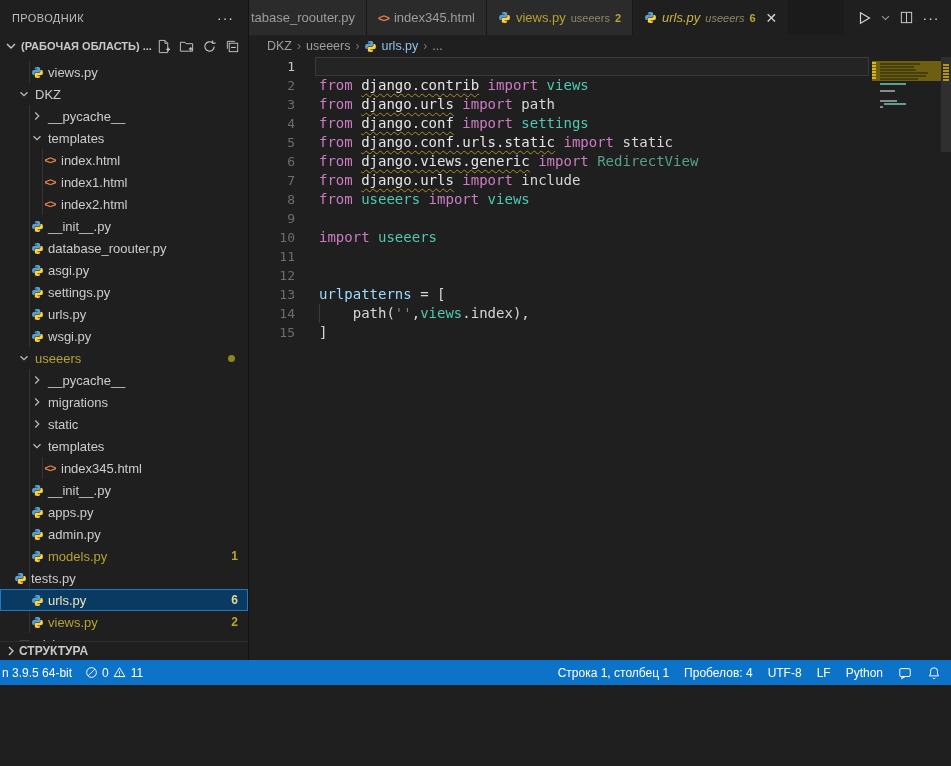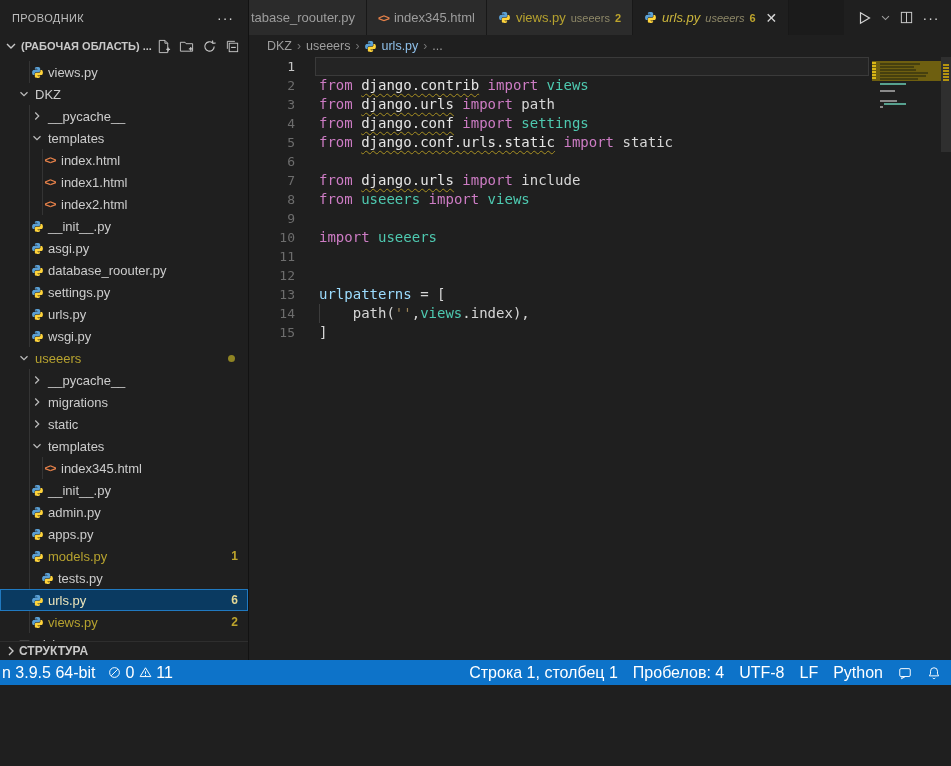--- a/index.html
+++ b/index.html
@@ -82,21 +82,21 @@
   .mm-wm{ position:absolute; left:0; width:4px; height:2px; background:#d9b616; }
   .mm-ghost{ position:absolute; height:2px; background:#46400f; }
   .mm-bar{ position:absolute; height:2px; background:#8a8a8a; }
   .mm-bar.t{ background:#57a18f; }
   .ovr{ position:absolute; top:0; right:0; width:10px; bottom:0; }
   .ovr-slider{ position:absolute; top:0; left:0; right:0; height:95px; background:rgba(121,121,121,.18); }
   .ov-warn{ position:absolute; right:2px; width:6px; height:2px; background:#b49410; }
 
   
   .statusbar{ height:25px; display:flex; align-items:center; justify-content:space-between;
-              background:#0d73c9; color:#fff; font-size:16px; padding:0 10px 0 2px; }
+              background:#0d73c9; color:#fff; font-size:12px; padding:0 10px 0 2px; }
   .st-left,.st-right{ display:flex; align-items:center; }
   .st-left{ gap:12px; } .st-right{ gap:15px; }
   .st-item{ display:flex; align-items:center; gap:4px; cursor:pointer; white-space:nowrap; }
   svg{ display:block; }
 </style>
 </head>
 <body>
 
 <div class="root">
   <div class="main">
@@ -203,30 +203,30 @@
             </span>
             <span class="lbl">__init__.py</span>
           </div>
           <div class="row g1" style="padding-left: 29px;">
             <span class="slot ">
               <svg width="13" height="13" viewBox="0 0 24 24">
                 <path fill="#5a9fd4" d="M11.9 2c-5 0-4.7 2.2-4.7 2.2v2.3h4.8v.7H5.3S2 6.8 2 11.9c0 5.1 2.9 4.9 2.9 4.9h1.7v-2.4s-.1-2.9 2.8-2.9h4.8s2.7 0 2.7-2.6V4.6S17.3 2 11.9 2zM9.3 3.5a.9.9 0 1 1 0 1.8.9.9 0 0 1 0-1.8z"></path>
                 <path fill="#ffd43b" d="M12.1 22c5 0 4.7-2.2 4.7-2.2v-2.3H12v-.7h6.7s3.3.4 3.3-4.7c0-5.1-2.9-4.9-2.9-4.9h-1.7v2.4s.1 2.9-2.8 2.9H9.8s-2.7 0-2.7 2.6v4.3S6.7 22 12.1 22zm2.6-1.5a.9.9 0 1 1 0-1.8.9.9 0 0 1 0 1.8z"></path>
               </svg>
             </span>
+            <span class="lbl">database_roouter.py</span>
+          </div>
+          <div class="row g1" style="padding-left: 29px;">
+            <span class="slot ">
+              <svg width="13" height="13" viewBox="0 0 24 24">
+                <path fill="#5a9fd4" d="M11.9 2c-5 0-4.7 2.2-4.7 2.2v2.3h4.8v.7H5.3S2 6.8 2 11.9c0 5.1 2.9 4.9 2.9 4.9h1.7v-2.4s-.1-2.9 2.8-2.9h4.8s2.7 0 2.7-2.6V4.6S17.3 2 11.9 2zM9.3 3.5a.9.9 0 1 1 0 1.8.9.9 0 0 1 0-1.8z"></path>
+                <path fill="#ffd43b" d="M12.1 22c5 0 4.7-2.2 4.7-2.2v-2.3H12v-.7h6.7s3.3.4 3.3-4.7c0-5.1-2.9-4.9-2.9-4.9h-1.7v2.4s.1 2.9-2.8 2.9H9.8s-2.7 0-2.7 2.6v4.3S6.7 22 12.1 22zm2.6-1.5a.9.9 0 1 1 0-1.8.9.9 0 0 1 0 1.8z"></path>
+              </svg>
+            </span>
             <span class="lbl">asgi.py</span>
-          </div>
-          <div class="row g1" style="padding-left: 29px;">
-            <span class="slot ">
-              <svg width="13" height="13" viewBox="0 0 24 24">
-                <path fill="#5a9fd4" d="M11.9 2c-5 0-4.7 2.2-4.7 2.2v2.3h4.8v.7H5.3S2 6.8 2 11.9c0 5.1 2.9 4.9 2.9 4.9h1.7v-2.4s-.1-2.9 2.8-2.9h4.8s2.7 0 2.7-2.6V4.6S17.3 2 11.9 2zM9.3 3.5a.9.9 0 1 1 0 1.8.9.9 0 0 1 0-1.8z"></path>
-                <path fill="#ffd43b" d="M12.1 22c5 0 4.7-2.2 4.7-2.2v-2.3H12v-.7h6.7s3.3.4 3.3-4.7c0-5.1-2.9-4.9-2.9-4.9h-1.7v2.4s.1 2.9-2.8 2.9H9.8s-2.7 0-2.7 2.6v4.3S6.7 22 12.1 22zm2.6-1.5a.9.9 0 1 1 0-1.8.9.9 0 0 1 0 1.8z"></path>
-              </svg>
-            </span>
-            <span class="lbl">database_roouter.py</span>
           </div>
           <div class="row g1" style="padding-left: 29px;">
             <span class="slot ">
               <svg width="13" height="13" viewBox="0 0 24 24">
                 <path fill="#5a9fd4" d="M11.9 2c-5 0-4.7 2.2-4.7 2.2v2.3h4.8v.7H5.3S2 6.8 2 11.9c0 5.1 2.9 4.9 2.9 4.9h1.7v-2.4s-.1-2.9 2.8-2.9h4.8s2.7 0 2.7-2.6V4.6S17.3 2 11.9 2zM9.3 3.5a.9.9 0 1 1 0 1.8.9.9 0 0 1 0-1.8z"></path>
                 <path fill="#ffd43b" d="M12.1 22c5 0 4.7-2.2 4.7-2.2v-2.3H12v-.7h6.7s3.3.4 3.3-4.7c0-5.1-2.9-4.9-2.9-4.9h-1.7v2.4s.1 2.9-2.8 2.9H9.8s-2.7 0-2.7 2.6v4.3S6.7 22 12.1 22zm2.6-1.5a.9.9 0 1 1 0-1.8.9.9 0 0 1 0 1.8z"></path>
               </svg>
             </span>
             <span class="lbl">settings.py</span>
           </div>
@@ -304,42 +304,42 @@
             </span>
             <span class="lbl">__init__.py</span>
           </div>
           <div class="row g1" style="padding-left: 29px;">
             <span class="slot ">
               <svg width="13" height="13" viewBox="0 0 24 24">
                 <path fill="#5a9fd4" d="M11.9 2c-5 0-4.7 2.2-4.7 2.2v2.3h4.8v.7H5.3S2 6.8 2 11.9c0 5.1 2.9 4.9 2.9 4.9h1.7v-2.4s-.1-2.9 2.8-2.9h4.8s2.7 0 2.7-2.6V4.6S17.3 2 11.9 2zM9.3 3.5a.9.9 0 1 1 0 1.8.9.9 0 0 1 0-1.8z"></path>
                 <path fill="#ffd43b" d="M12.1 22c5 0 4.7-2.2 4.7-2.2v-2.3H12v-.7h6.7s3.3.4 3.3-4.7c0-5.1-2.9-4.9-2.9-4.9h-1.7v2.4s.1 2.9-2.8 2.9H9.8s-2.7 0-2.7 2.6v4.3S6.7 22 12.1 22zm2.6-1.5a.9.9 0 1 1 0-1.8.9.9 0 0 1 0 1.8z"></path>
               </svg>
             </span>
+            <span class="lbl">apps.py</span>
+          </div>
+          <div class="row g1" style="padding-left: 29px;">
+            <span class="slot ">
+              <svg width="13" height="13" viewBox="0 0 24 24">
+                <path fill="#5a9fd4" d="M11.9 2c-5 0-4.7 2.2-4.7 2.2v2.3h4.8v.7H5.3S2 6.8 2 11.9c0 5.1 2.9 4.9 2.9 4.9h1.7v-2.4s-.1-2.9 2.8-2.9h4.8s2.7 0 2.7-2.6V4.6S17.3 2 11.9 2zM9.3 3.5a.9.9 0 1 1 0 1.8.9.9 0 0 1 0-1.8z"></path>
+                <path fill="#ffd43b" d="M12.1 22c5 0 4.7-2.2 4.7-2.2v-2.3H12v-.7h6.7s3.3.4 3.3-4.7c0-5.1-2.9-4.9-2.9-4.9h-1.7v2.4s.1 2.9-2.8 2.9H9.8s-2.7 0-2.7 2.6v4.3S6.7 22 12.1 22zm2.6-1.5a.9.9 0 1 1 0-1.8.9.9 0 0 1 0 1.8z"></path>
+              </svg>
+            </span>
             <span class="lbl">admin.py</span>
-          </div>
-          <div class="row g1" style="padding-left: 29px;">
-            <span class="slot ">
-              <svg width="13" height="13" viewBox="0 0 24 24">
-                <path fill="#5a9fd4" d="M11.9 2c-5 0-4.7 2.2-4.7 2.2v2.3h4.8v.7H5.3S2 6.8 2 11.9c0 5.1 2.9 4.9 2.9 4.9h1.7v-2.4s-.1-2.9 2.8-2.9h4.8s2.7 0 2.7-2.6V4.6S17.3 2 11.9 2zM9.3 3.5a.9.9 0 1 1 0 1.8.9.9 0 0 1 0-1.8z"></path>
-                <path fill="#ffd43b" d="M12.1 22c5 0 4.7-2.2 4.7-2.2v-2.3H12v-.7h6.7s3.3.4 3.3-4.7c0-5.1-2.9-4.9-2.9-4.9h-1.7v2.4s.1 2.9-2.8 2.9H9.8s-2.7 0-2.7 2.6v4.3S6.7 22 12.1 22zm2.6-1.5a.9.9 0 1 1 0-1.8.9.9 0 0 1 0 1.8z"></path>
-              </svg>
-            </span>
-            <span class="lbl">apps.py</span>
           </div>
           <div class="row warn g1" style="padding-left: 29px;">
             <span class="slot ">
               <svg width="13" height="13" viewBox="0 0 24 24">
                 <path fill="#5a9fd4" d="M11.9 2c-5 0-4.7 2.2-4.7 2.2v2.3h4.8v.7H5.3S2 6.8 2 11.9c0 5.1 2.9 4.9 2.9 4.9h1.7v-2.4s-.1-2.9 2.8-2.9h4.8s2.7 0 2.7-2.6V4.6S17.3 2 11.9 2zM9.3 3.5a.9.9 0 1 1 0 1.8.9.9 0 0 1 0-1.8z"></path>
                 <path fill="#ffd43b" d="M12.1 22c5 0 4.7-2.2 4.7-2.2v-2.3H12v-.7h6.7s3.3.4 3.3-4.7c0-5.1-2.9-4.9-2.9-4.9h-1.7v2.4s.1 2.9-2.8 2.9H9.8s-2.7 0-2.7 2.6v4.3S6.7 22 12.1 22zm2.6-1.5a.9.9 0 1 1 0-1.8.9.9 0 0 1 0 1.8z"></path>
               </svg>
             </span>
             <span class="lbl">models.py</span>
             <span class="badge">1</span>
           </div>
-          <div class="row g1" style="padding-left: 39px;">
+          <div class="row g1" style="padding-left: 12px;">
             <span class="slot ">
               <svg width="13" height="13" viewBox="0 0 24 24">
                 <path fill="#5a9fd4" d="M11.9 2c-5 0-4.7 2.2-4.7 2.2v2.3h4.8v.7H5.3S2 6.8 2 11.9c0 5.1 2.9 4.9 2.9 4.9h1.7v-2.4s-.1-2.9 2.8-2.9h4.8s2.7 0 2.7-2.6V4.6S17.3 2 11.9 2zM9.3 3.5a.9.9 0 1 1 0 1.8.9.9 0 0 1 0-1.8z"></path>
                 <path fill="#ffd43b" d="M12.1 22c5 0 4.7-2.2 4.7-2.2v-2.3H12v-.7h6.7s3.3.4 3.3-4.7c0-5.1-2.9-4.9-2.9-4.9h-1.7v2.4s.1 2.9-2.8 2.9H9.8s-2.7 0-2.7 2.6v4.3S6.7 22 12.1 22zm2.6-1.5a.9.9 0 1 1 0-1.8.9.9 0 0 1 0 1.8z"></path>
               </svg>
             </span>
             <span class="lbl">tests.py</span>
           </div>
           <div class="row sel g1" style="padding-left: 29px;">
             <span class="slot ">
@@ -494,20 +494,21 @@
             <div class="cl">
               <span class="ln">4</span>
               <span class="tx"><span class="tk-kw">from </span><span class="tk-mod sq">django.conf</span><span class="tk-kw"> import </span><span class="tk-teal">settings</span></span>
             </div>
             <div class="cl">
               <span class="ln">5</span>
               <span class="tx"><span class="tk-kw">from </span><span class="tk-mod sq">django.conf.urls.static</span><span class="tk-kw"> import </span><span class="tk-plain">static</span></span>
             </div>
             <div class="cl">
               <span class="ln">6</span>
+              <span class="tx"><span class="tk-kw">from </span><span class="tk-mod sq">django.views.generic</span><span class="tk-kw"> import </span><span class="tk-tealdim">RedirectView</span></span>
             </div>
             <div class="cl">
               <span class="ln">7</span>
               <span class="tx"><span class="tk-kw">from </span><span class="tk-mod sq">django.urls</span><span class="tk-kw"> import </span><span class="tk-plain">include</span></span>
             </div>
             <div class="cl">
               <span class="ln">8</span>
               <span class="tx"><span class="tk-kw">from </span><span class="tk-teal">useeers</span><span class="tk-kw"> import </span><span class="tk-teal">views</span></span>
             </div>
             <div class="cl">

